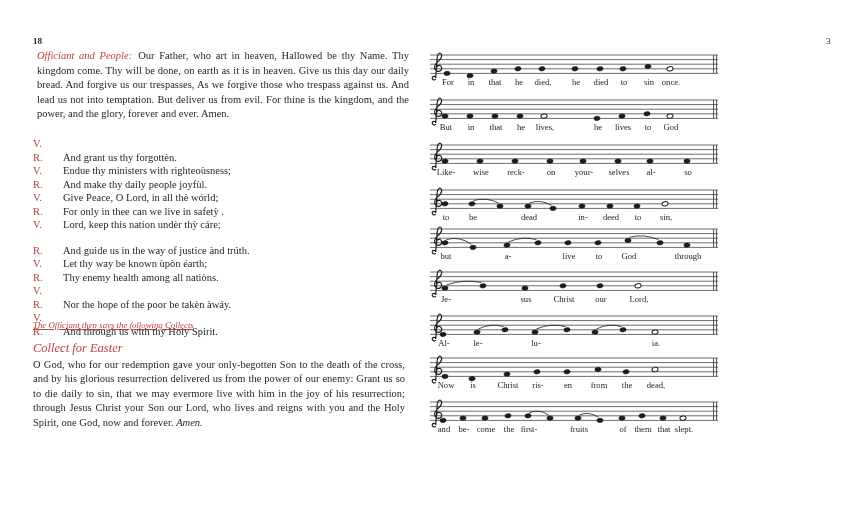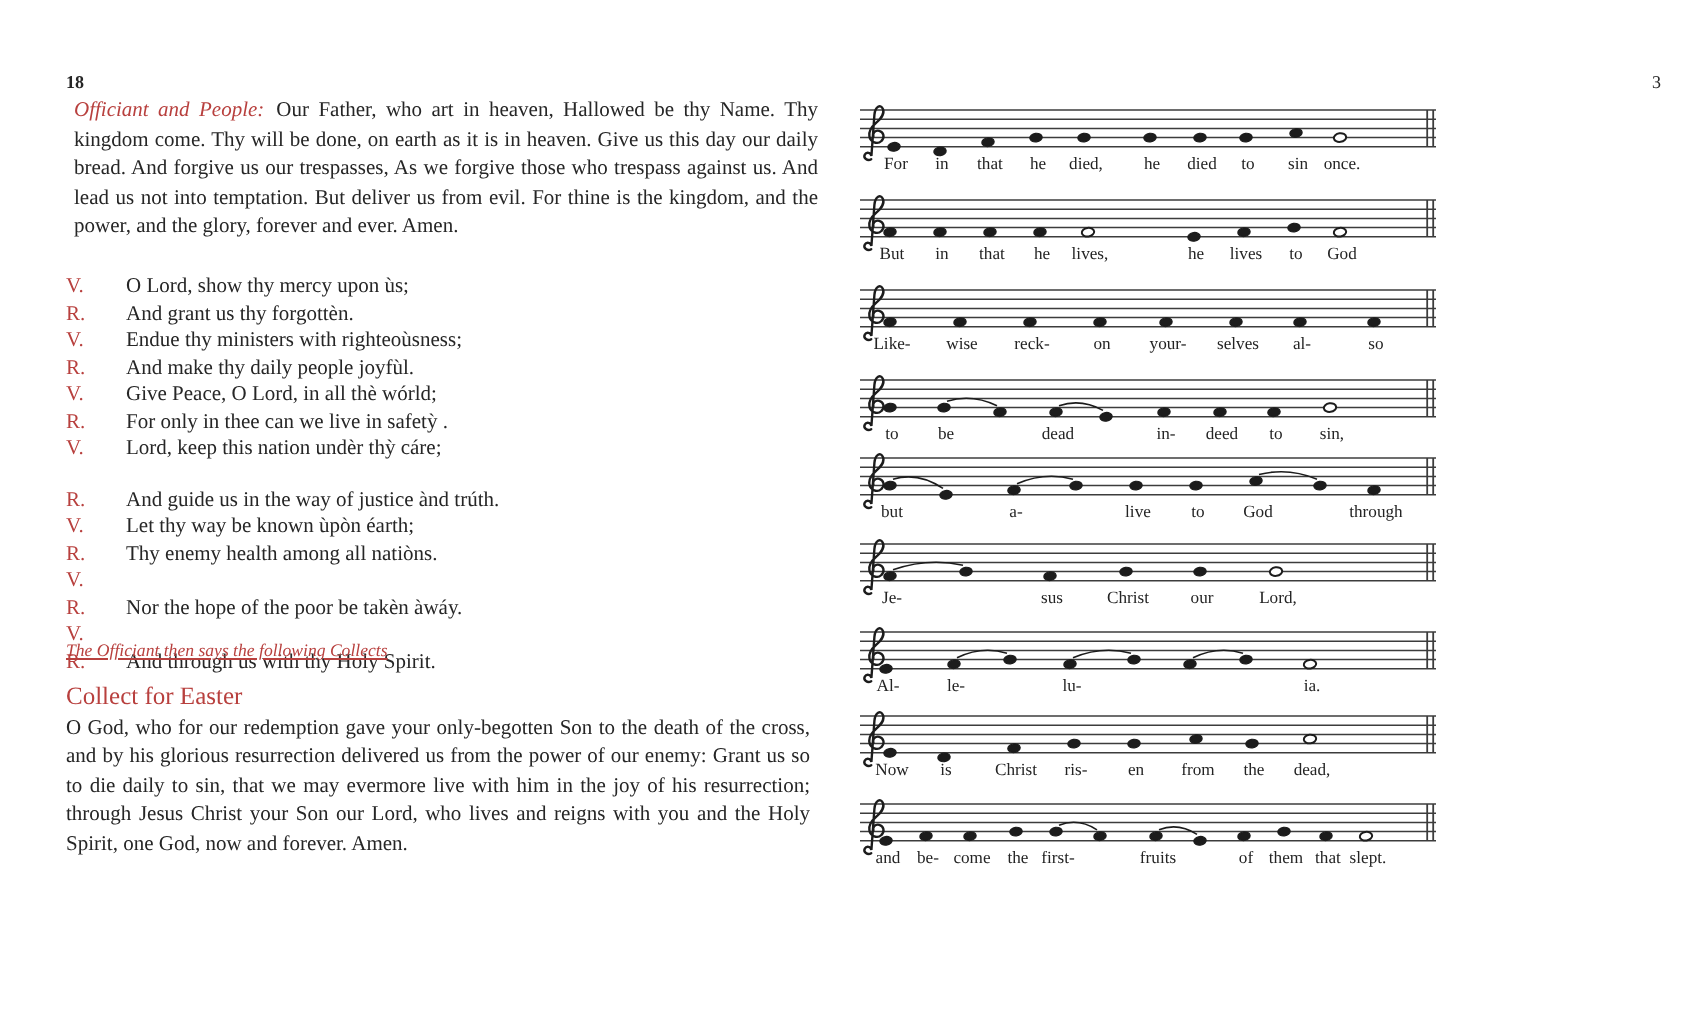--- a/index.html
+++ b/index.html
@@ -2,47 +2,46 @@
 <html><head>
 <meta charset="utf-8">
 <style>
   html,body{margin:0;padding:0;}
   body{
     width:843px;height:512px;position:relative;background:#ffffff;overflow:hidden;
     font-family:"Liberation Serif","DejaVu Serif",serif;color:#262626;
   }
   .abs{position:absolute;}
   .red{color:#b8403e;}
-  .it{}
+  .it{font-style:italic;}
   #pn-left{left:33px;top:36px;font-size:9px;font-weight:bold;}
   #pn-right{left:826px;top:36px;font-size:9px;}
   #prayer{left:33px;top:45px;width:372px;margin:4px;text-align:justify;font-size:10.5px;line-height:14.6px;}
   #prayer .lead{font-style:italic;margin-right:6px;}
   #versicles{left:33px;top:137px;width:372px;font-size:10.5px;line-height:13.5px;}
   .vrow{display:flex;}
   .vrow.gap-top{margin-top:12px;}
   .vlabel{width:30px;flex:none;color:#b8403e;}
   #rubric{left:33px;top:320px;font-size:8.8px;font-style:italic;margin:0;text-decoration:underline;}
-  #collect-heading{left:33px;top:341px;font-size:12.5px;margin:0;font-weight:normal;}
+  #collect-heading{left:33px;top:341px;font-size:12.5px;font-style:italic;margin:0;font-weight:normal;}
   #collect{left:33px;top:358px;width:372px;margin:0;text-align:justify;font-size:10.5px;line-height:14.4px;}
   #music svg{position:absolute;overflow:visible;}
   #music text{font-family:"Liberation Serif","DejaVu Serif",serif;font-size:8.6px;fill:#242424;}
 </style>
 </head>
 <body>
 
 <div>
   <div class="abs" id="pn-left">18</div>
 
   <p class="abs" id="prayer"><span class="red lead">Officiant and People:</span><span>Our Father, who art in heaven, Hallowed be thy Name.  Thy kingdom come.  Thy will be done, on earth as it is in heaven.   Give us this day our daily bread. And forgive us our trespasses, As we forgive those who trespass against us.  And lead us not into temptation.  But deliver us from evil.  For thine is the kingdom, and the power, and the glory, forever and ever.  Amen.</span></p>
 
   <div class="abs" id="versicles">
       <div class="vrow">
         <span class="vlabel">V.</span>
-        <span>O Lord, show thy mercy upon ùs;</span>
       </div>
       <div class="vrow">
         <span class="vlabel">R.</span>
         <span>And grant us thy forgottèn.</span>
       </div>
       <div class="vrow">
         <span class="vlabel">V.</span>
         <span>Endue thy ministers with righteoùsness;</span>
       </div>
       <div class="vrow">

